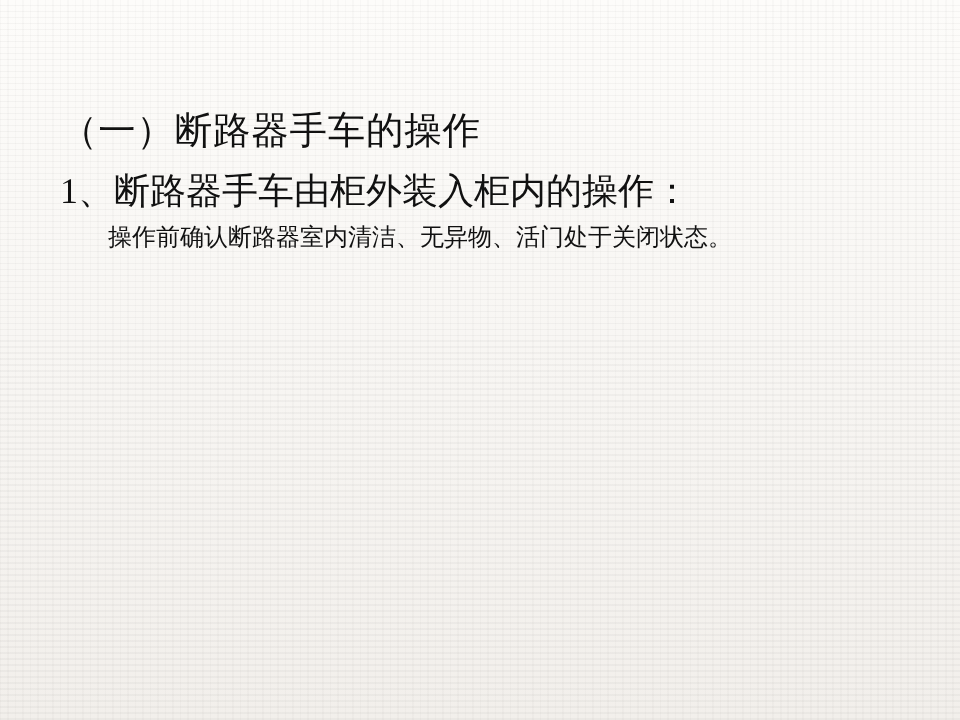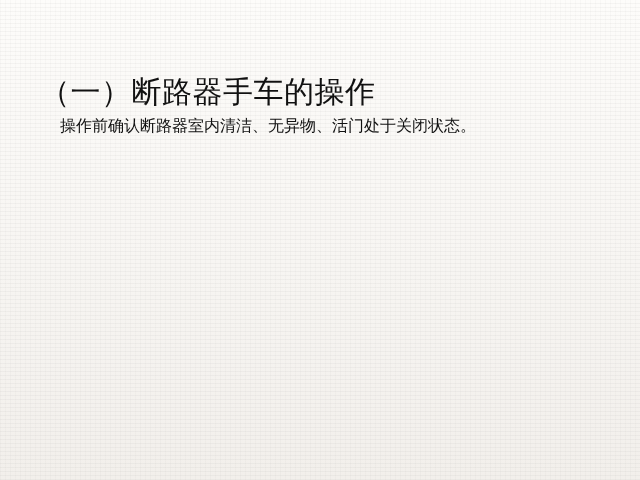--- a/index.html
+++ b/index.html
@@ -23,36 +23,36 @@
       repeating-linear-gradient(90deg, rgba(0,0,0,0.018) 0px, rgba(0,0,0,0.018) 1px, rgba(255,255,255,0) 1px, rgba(255,255,255,0) 5px),
       linear-gradient(180deg, #fdfcfa 0%, #f7f5f2 55%, #f2efeb 100%);
   }
   .content {
     position: absolute;
     left: 40px;
     top: 72px;
     width: 566px;
   }
   .title-line {
-    font-size: 30px;
+    font-size: 25px;
     color: #111111;
     letter-spacing: 0.5px;
     line-height: 1.3;
     white-space: nowrap;
   }
   .subtitle-line {
     margin-top: 8px;
     font-size: 24px;
     color: #111111;
     line-height: 1.3;
     white-space: nowrap;
   }
   .sub-note {
     margin-top: 4px;
-    margin-left: 20px;
+    margin-left: 32px;
     font-size: 16px;
     color: #111111;
     line-height: 1.35;
     text-align: justify;
     width: 430px;
   }
   .bullet-block {
     margin-top: 12px;
     margin-left: 24px;
     display: flex;
@@ -89,18 +89,19 @@
   }
 </style>
 </head>
 <body>
 
 <div class="slide">
   <div class="content">
 
     <div class="title-line">（一）断路器手车的操作</div>
 
+    <div class="subtitle-line">1、断路器手车由柜外装入柜内的操作：</div>
 
     <div class="sub-note">操作前确认断路器室内清洁、无异物、活门处于关闭状态。</div>
 
 
   </div>
 </div>
 
 </body></html>

